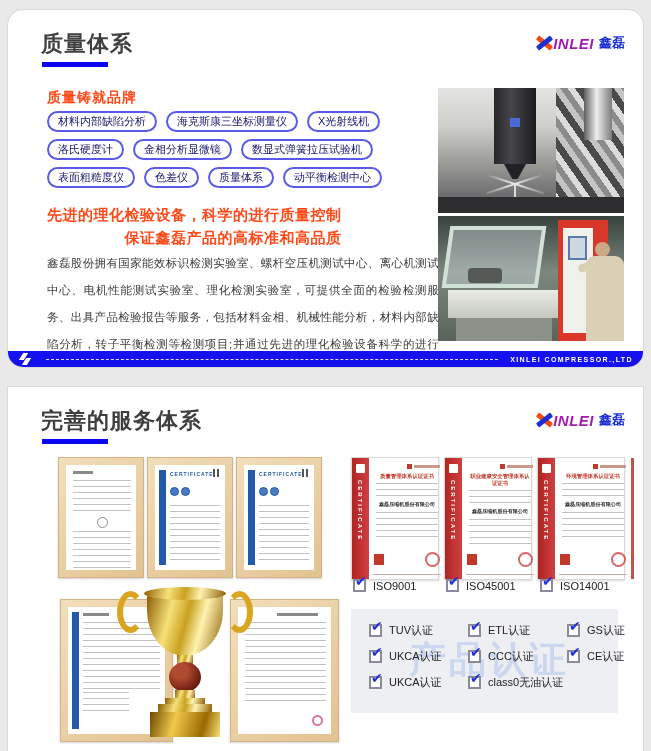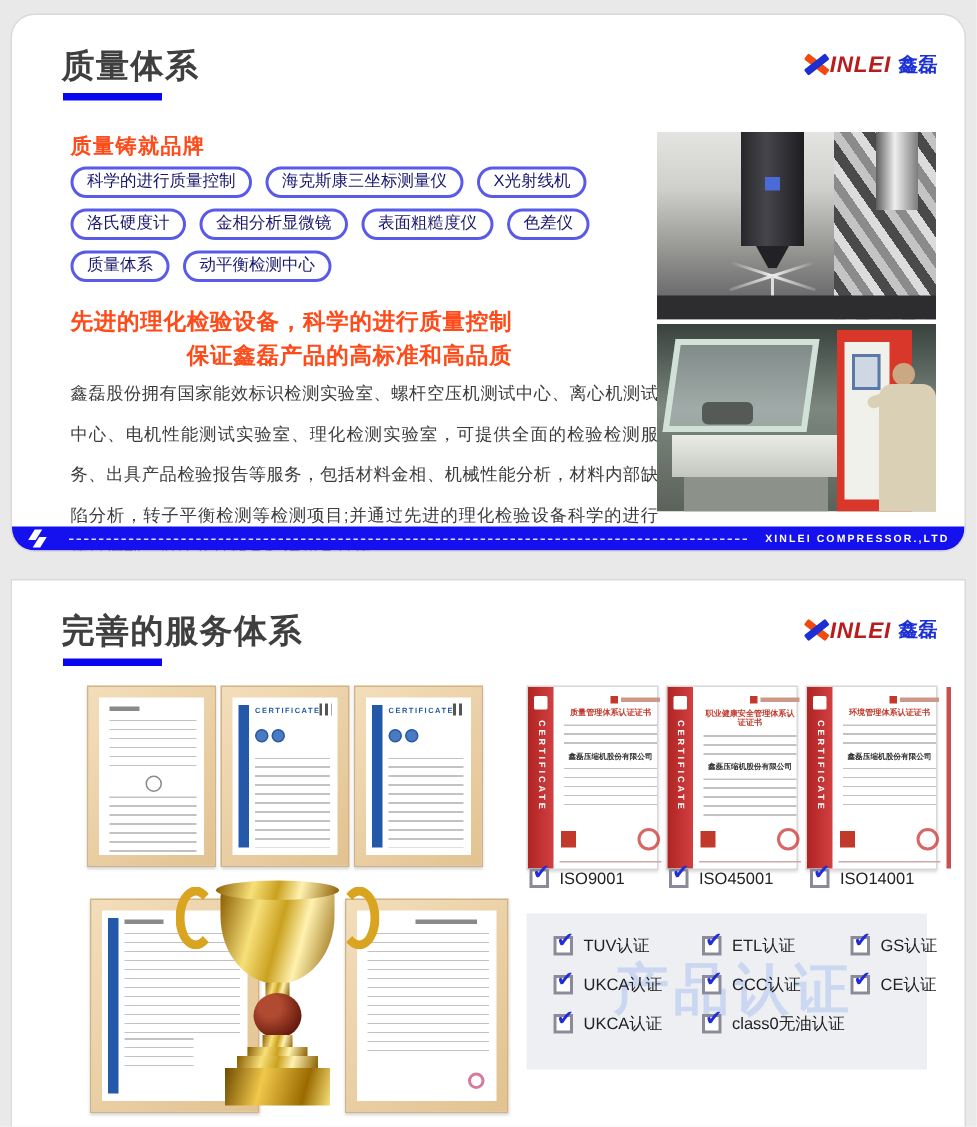--- a/index.html
+++ b/index.html
@@ -13,21 +13,21 @@
 
   .slide-title { position:absolute; left:33px; top:19px; font-size:22px; font-weight:bold; color:#3f3f3f; letter-spacing:1px; }
   .title-underline { position:absolute; left:34px; top:52px; width:66px; height:5px; background:#0b06f2; }
 
   
   .logo { position:absolute; top:24px; right:18px; display:flex; align-items:center; height:18px; }
   .lx { position:relative; width:17px; height:16px; display:inline-block; }
   .lx i { position:absolute; left:6px; top:-1px; width:5px; height:18px; border-radius:1px; }
   .lxo { background:#f2490f; transform:rotate(-52deg); }
   .lxb { background:#1b2fd4; transform:rotate(52deg); }
-  .lname { font-size:15px; font-weight:bold; font-style:italic; color:#b91c1c; letter-spacing:.5px; }
+  .lname { font-size:15px; font-weight:bold; font-style:italic; color:#a21caf; letter-spacing:.5px; }
   .lcn { font-size:13px; font-weight:bold; color:#1b2fd4; margin-left:5px; }
 
   
   .footer-bar { position:absolute; left:0; right:0; bottom:0; height:16px; background:#1411ee; display:flex; align-items:center; padding:0 10px; }
   .fmark { position:relative; width:16px; height:12px; flex:0 0 auto; }
   .fmark i { position:absolute; width:5px; height:7px; background:#fff; transform:skewX(-32deg); }
   .fmark i:first-child { left:3px; top:0; }
   .fmark i:last-child  { left:6px; top:5px; }
   .fdash { flex:1; border-top:1px dashed rgba(255,255,255,.85); margin:0 12px; }
   .ftext { color:#fff; font-size:7px; font-weight:bold; letter-spacing:1.4px; white-space:nowrap; }
@@ -149,25 +149,26 @@
           <i class="lxo"></i>
           <i class="lxb"></i>
         </span>
       <span class="lname">INLEI</span>
       <span class="lcn">鑫磊</span>
     </div>
 
     <div class="h-orange-sm">质量铸就品牌</div>
 
     <div class="pills">
-      <span class="pill">科学的进行质量控制</span>
+      <span class="pill">材料内部缺陷分析</span>
       <span class="pill">海克斯康三坐标测量仪</span>
       <span class="pill">X光射线机</span>
       <span class="pill">洛氏硬度计</span>
       <span class="pill">金相分析显微镜</span>
+      <span class="pill">数显式弹簧拉压试验机</span>
       <span class="pill">表面粗糙度仪</span>
       <span class="pill">色差仪</span>
       <span class="pill">质量体系</span>
       <span class="pill">动平衡检测中心</span>
     </div>
 
     <div class="h-orange-lg">
       <div>先进的理化检验设备，科学的进行质量控制</div>
       <div>保证鑫磊产品的高标准和高品质</div>
     </div>

